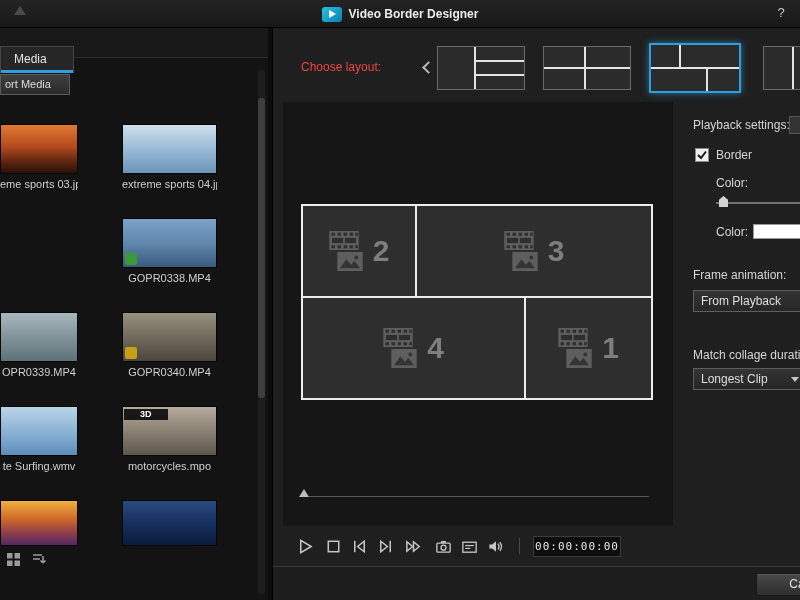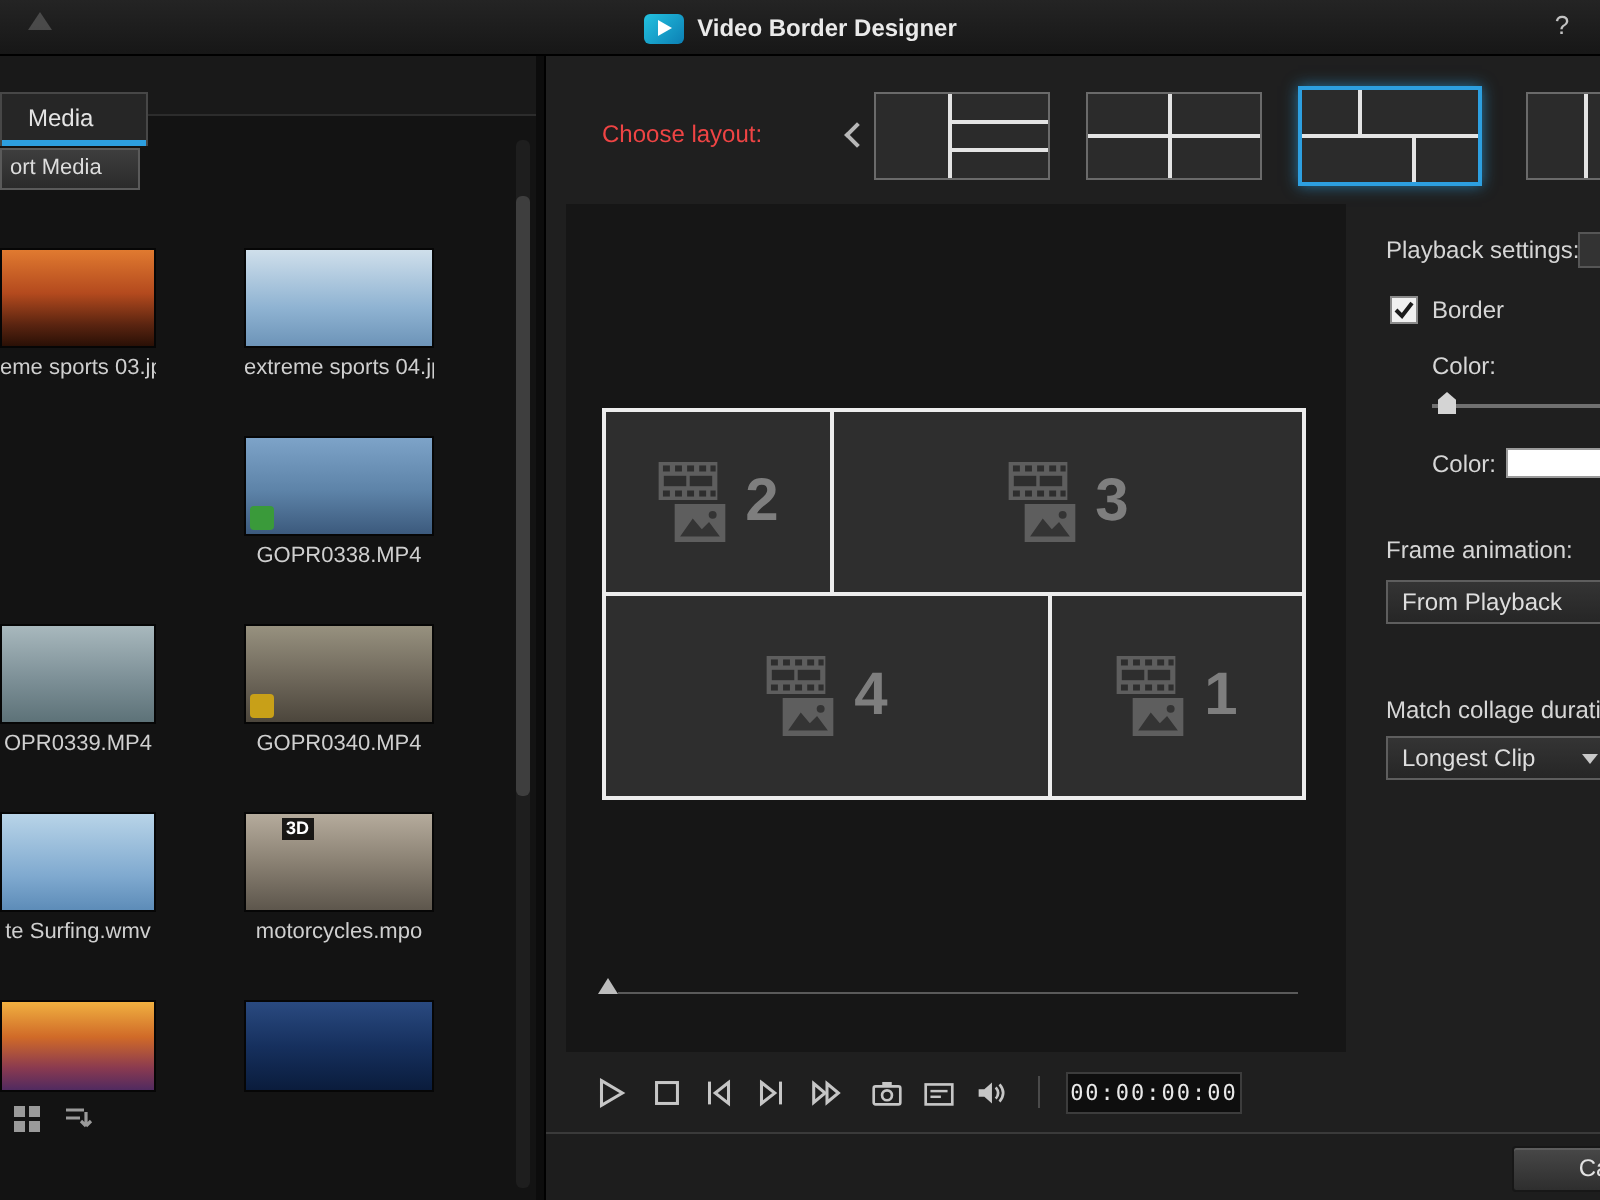--- a/index.html
+++ b/index.html
@@ -52,22 +52,22 @@
   .t5 { background:linear-gradient(180deg,#a8b8bd,#7d9097 55%,#5d7278); }
   .t6 { background:linear-gradient(180deg,#97917f,#6e675a 55%,#4c463c); }
   .t7 { background:linear-gradient(180deg,#b8d4e8,#7fa9cf 65%,#5d8cb8); }
   .t8 { background:linear-gradient(180deg,#b5ab9c,#8a8173 50%,#5d564c); }
   .t9 { background:linear-gradient(180deg,#f0b040 0%,#d06a28 40%,#8a3a50 75%,#502a60); }
   .t10 { background:linear-gradient(180deg,#2a4a80 0%,#16305e 50%,#0a1c3c); }
 
   .badge-sq { position:absolute; left:2px; bottom:2px; width:12px; height:12px; border-radius:2px; }
   .badge-green { background:var(--badge-green,#3a9a3a); }
   .badge-yellow { background:var(--badge-yellow,#c8a018); }
-  .badge-3d { position:absolute; left:18px; top:2px; background:rgba(0,0,0,.85); color:#fff;
-              font-size:9px; font-weight:bold; padding:0 2px; line-height:11px; }
+  .badge-3d { position:absolute; left:1px; top:2px; background:rgba(0,0,0,.85); color:#fff;
+              font-size:9px; font-weight:bold; padding:0 16px; line-height:11px; }
 
   #view-icons { position:absolute; left:6px; top:524px; display:flex; gap:10px; }
   #mp-scrollbar { position:absolute; right:3px; top:42px; width:7px; height:524px; background:#1e1e1e; border-radius:3px; }
   #mp-scroll-thumb { position:absolute; left:0; top:28px; width:7px; height:300px; background:#3e3e3e; border-radius:3px; }
 
   
   #right-panel { position:absolute; left:272px; top:28px; width:528px; height:572px; background:#1f1f1f; border-left:1px solid #000; }
   #choose-layout-label { position:absolute; left:28px; top:32px; font-size:12px; color:#ef4444; }
   #layout-prev { position:absolute; left:146px; top:24px; width:18px; height:30px;
                  display:flex; align-items:center; justify-content:center; }

